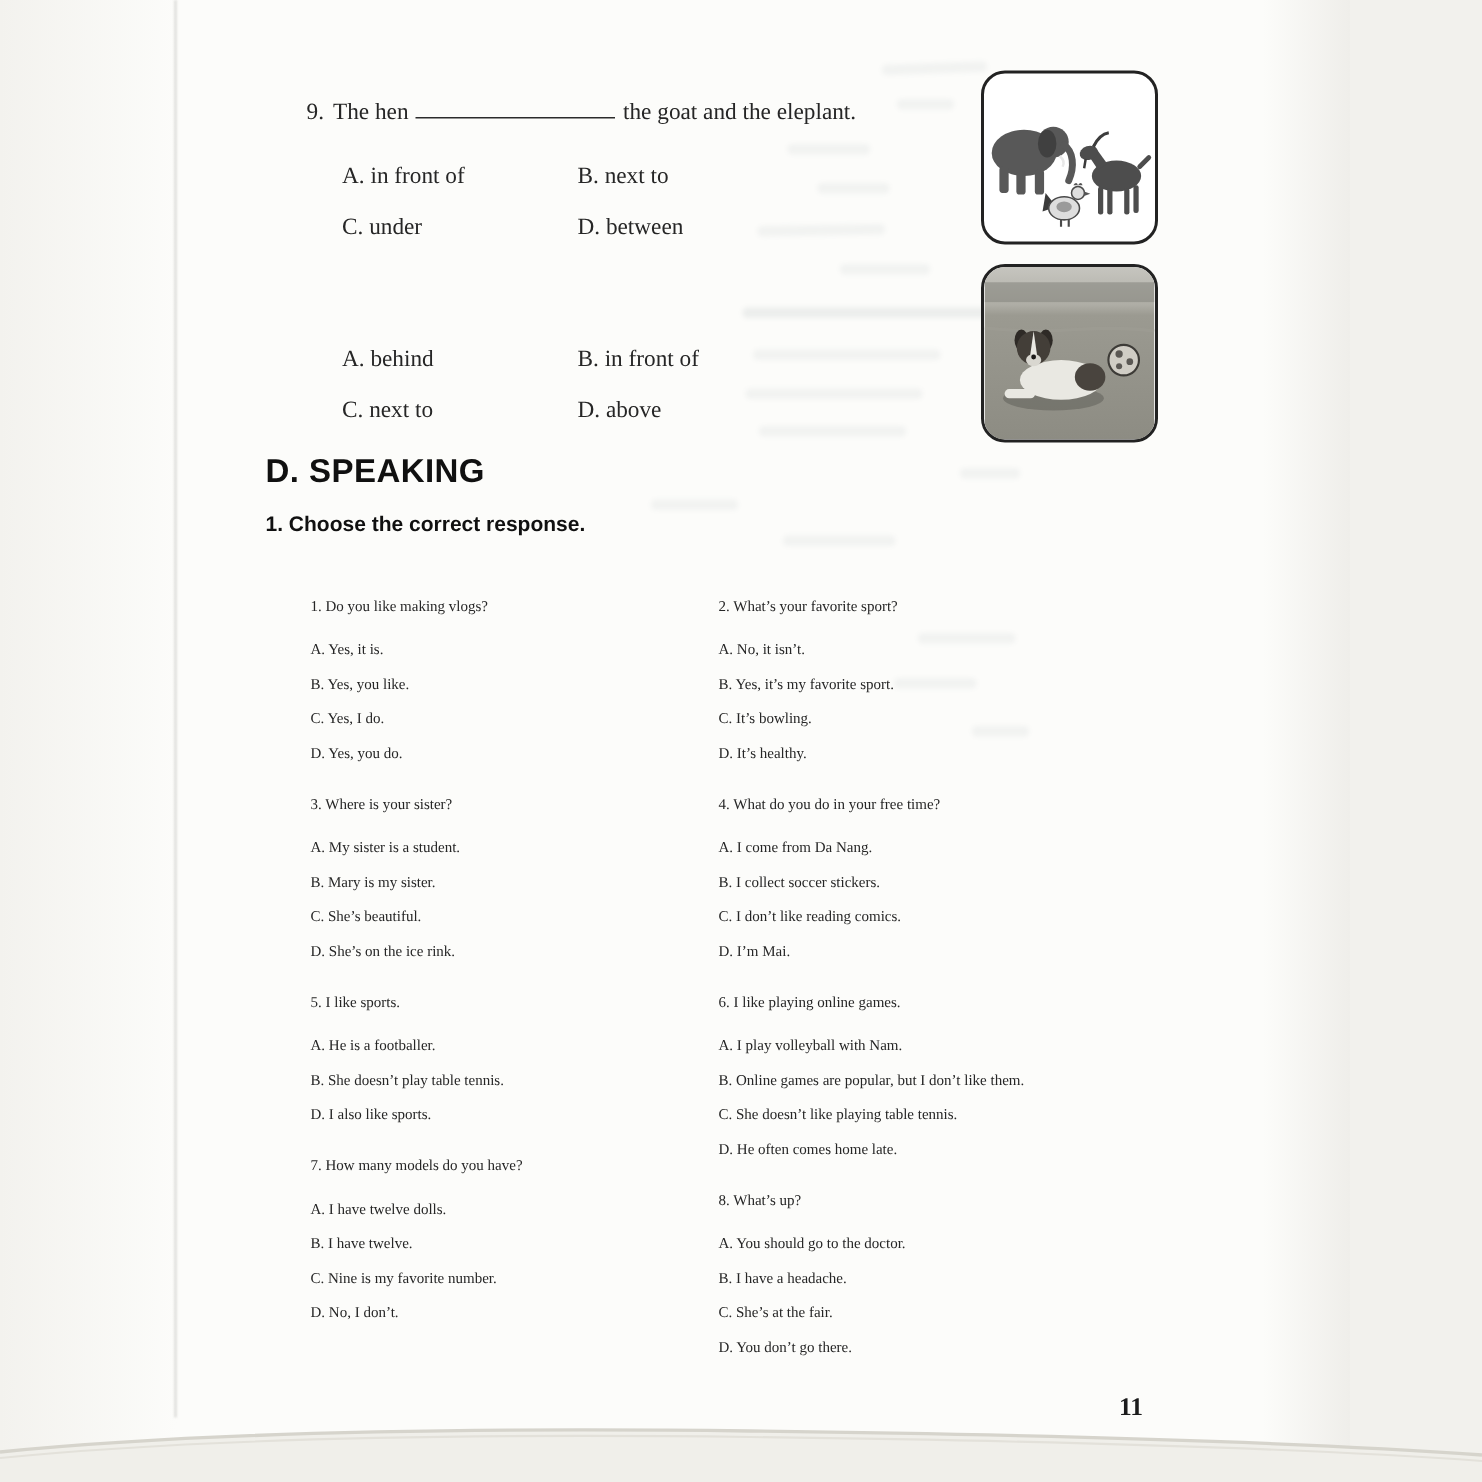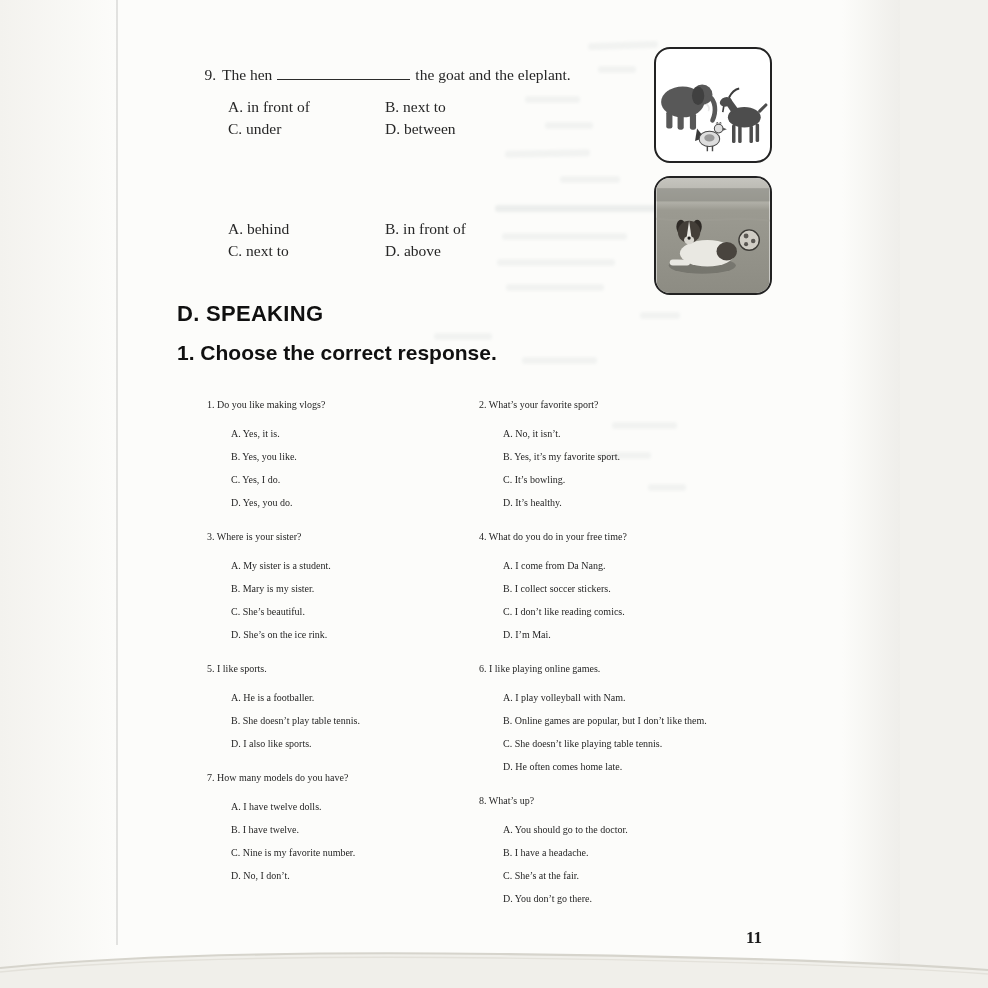--- a/index.html
+++ b/index.html
@@ -23,41 +23,41 @@
   .ghost { position:absolute; height:7px; border-radius:3px;
     background:#6d7d82; opacity:0.07; filter:blur(1.6px); }
   
   .prep-q { position:absolute; font-size:15.5px; }
   .q-line { line-height:21px; white-space:nowrap; }
   .q-num { display:inline-block; min-width:18px; text-align:right; margin-right:6px; }
   .blank { display:inline-block; height:13px; border-bottom:1.3px solid #2b2b2b;
     margin:0 5px; vertical-align:baseline; }
   .blank-1 { width:133px; }
   .blank-2 { width:150px; }
-  .opts2 { display:grid; grid-template-columns:157px auto; row-gap:1px;
-    margin-left:30px; margin-top:11px; line-height:21px; }
+  .opts2 { display:grid; grid-template-columns:157px auto; row-gap:13px;
+    margin-left:30px; margin-top:22px; line-height:21px; }
   
   .img-box { position:absolute; width:114px; border:2px solid #222;
     border-radius:16px; overflow:hidden; background:#fff; }
   .img-animals { left:654px; top:47px; height:112px; }
   .img-dog { left:654px; top:176px; height:115px; }
   .img-box svg { display:block; width:100%; height:100%; }
   
   .heading { position:absolute; left:177px; top:301px;
     font-family:"Liberation Sans", sans-serif; font-weight:900;
     font-size:22px; letter-spacing:0.3px; color:#101010; }
   .instruction { position:absolute; left:177px; top:341px;
     font-family:"Liberation Sans", sans-serif; font-weight:700;
-    font-size:21px; color:#101010; }
+    font-size:14px; color:#101010; }
   .col { position:absolute; top:394px; font-size:10px; }
   .col-left { left:207px; width:285px; }
   .col-right { left:479px; width:330px; }
   .sq { margin-bottom:12px; }
   .sq-q { line-height:21px; margin-bottom:7px; }
-  .opt { margin-left:24px; line-height:23px; padding-left:18px; text-indent:-18px;font-family:Liberation Serif, serif; }
+  .opt { line-height:23px; padding-left:18px; text-indent:-18px;font-family:Liberation Serif, serif; }
   .opt.gap-top { margin-top:18px; }
   .opt.narrow { max-width:252px; }
   .page-num { position:absolute; left:746px; top:928px;
     font-weight:bold; font-size:17px; color:#1b1b1b; }
 </style>
 </head>
 <body>
 
 <div class="scan">
 

